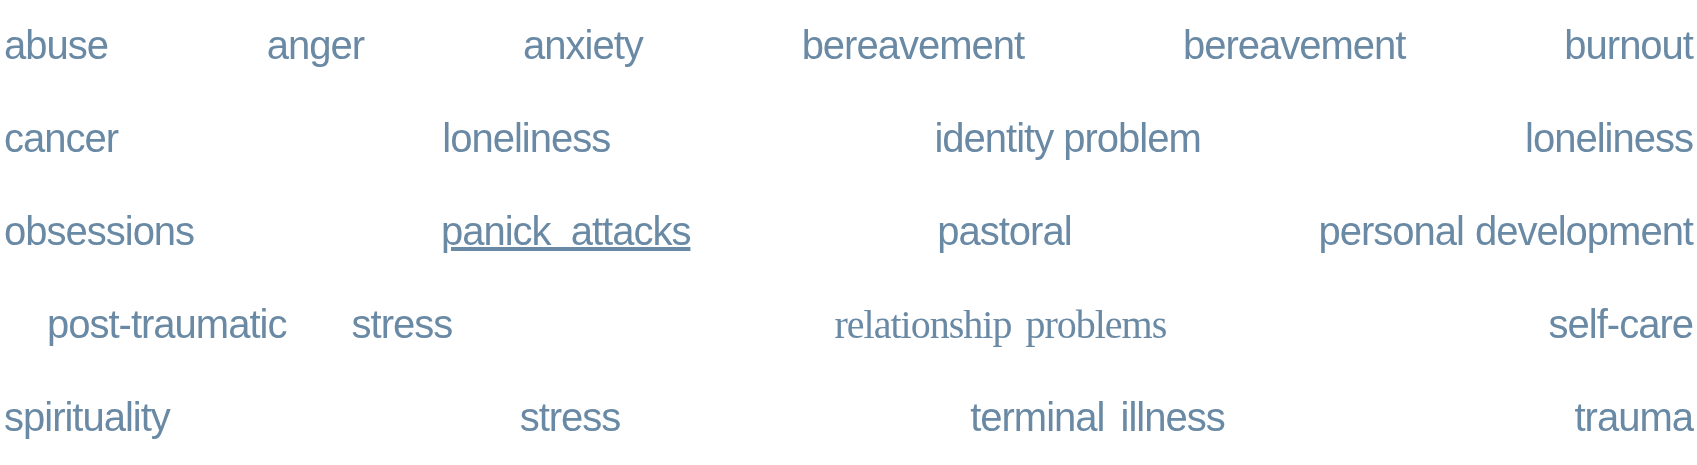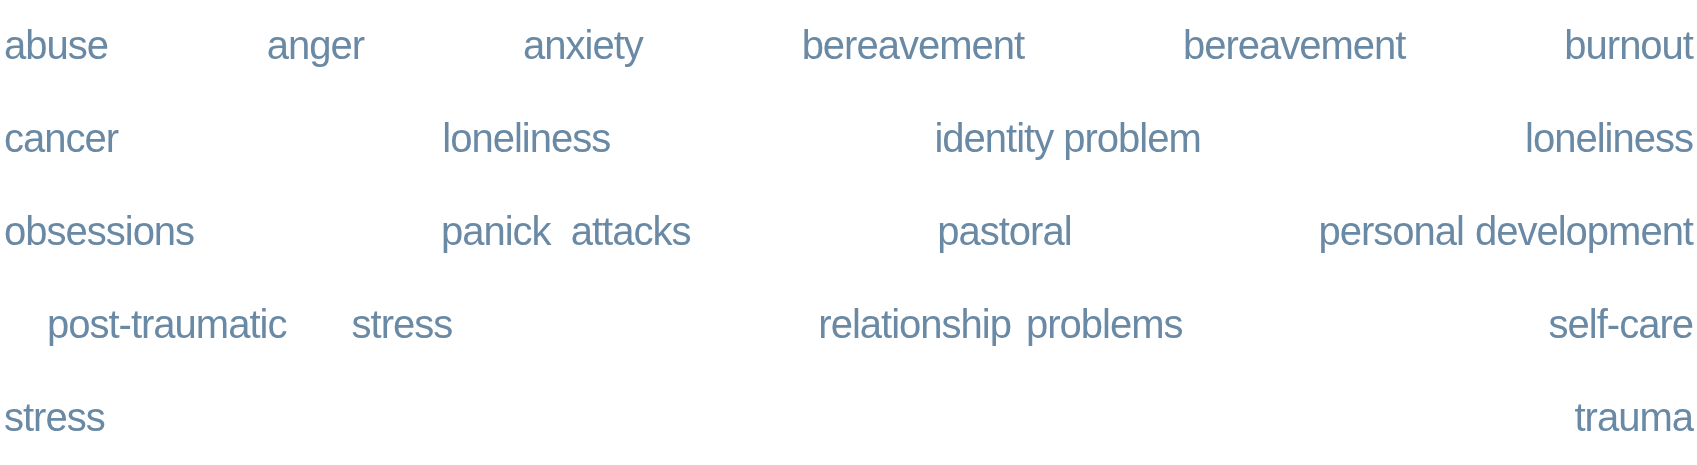--- a/index.html
+++ b/index.html
@@ -31,24 +31,24 @@
   }
   .tag {
     font-size: 40px;
     line-height: 90px;
     letter-spacing: -1px;
     white-space: nowrap;
     cursor: pointer;
   }
   
   .row:nth-child(2) .tag:nth-child(4) { word-spacing: 26px; } 
-  .row:nth-child(3) .tag:nth-child(2) { word-spacing: 10px; } 
+  .row:nth-child(3) .tag:nth-child(2) { word-spacing: 10px; text-decoration: underline; } 
   .row:nth-child(3) .tag:nth-child(4) { word-spacing: 1px;  } 
   .row:nth-child(4) .tag:nth-child(1) { word-spacing: 55px; margin-left: 43px; } 
-  .row:nth-child(4) .tag:nth-child(2) { word-spacing: 5px;  } 
+  .row:nth-child(4) .tag:nth-child(2) { word-spacing: 5px; font-family: Liberation Serif, serif;  } 
   .row:nth-child(5) .tag:nth-child(3) { word-spacing: 6px;  } 
 </style>
 </head>
 <body>
 
 <div class="canvas" style="background: rgb(255, 255, 255);">
   <div class="tag-cloud" style="color: rgb(105, 137, 164);">
 
     <div class="row">
       <span class="tag">abuse</span>
@@ -73,18 +73,20 @@
       <span class="tag">personal development</span>
     </div>
 
     <div class="row">
       <span class="tag">post-traumatic stress</span>
       <span class="tag">relationship problems</span>
       <span class="tag">self-care</span>
     </div>
 
     <div class="row">
+      <span class="tag">spirituality</span>
       <span class="tag">stress</span>
+      <span class="tag">terminal illness</span>
       <span class="tag">trauma</span>
     </div>
 
   </div>
 </div>
 
 </body></html>

